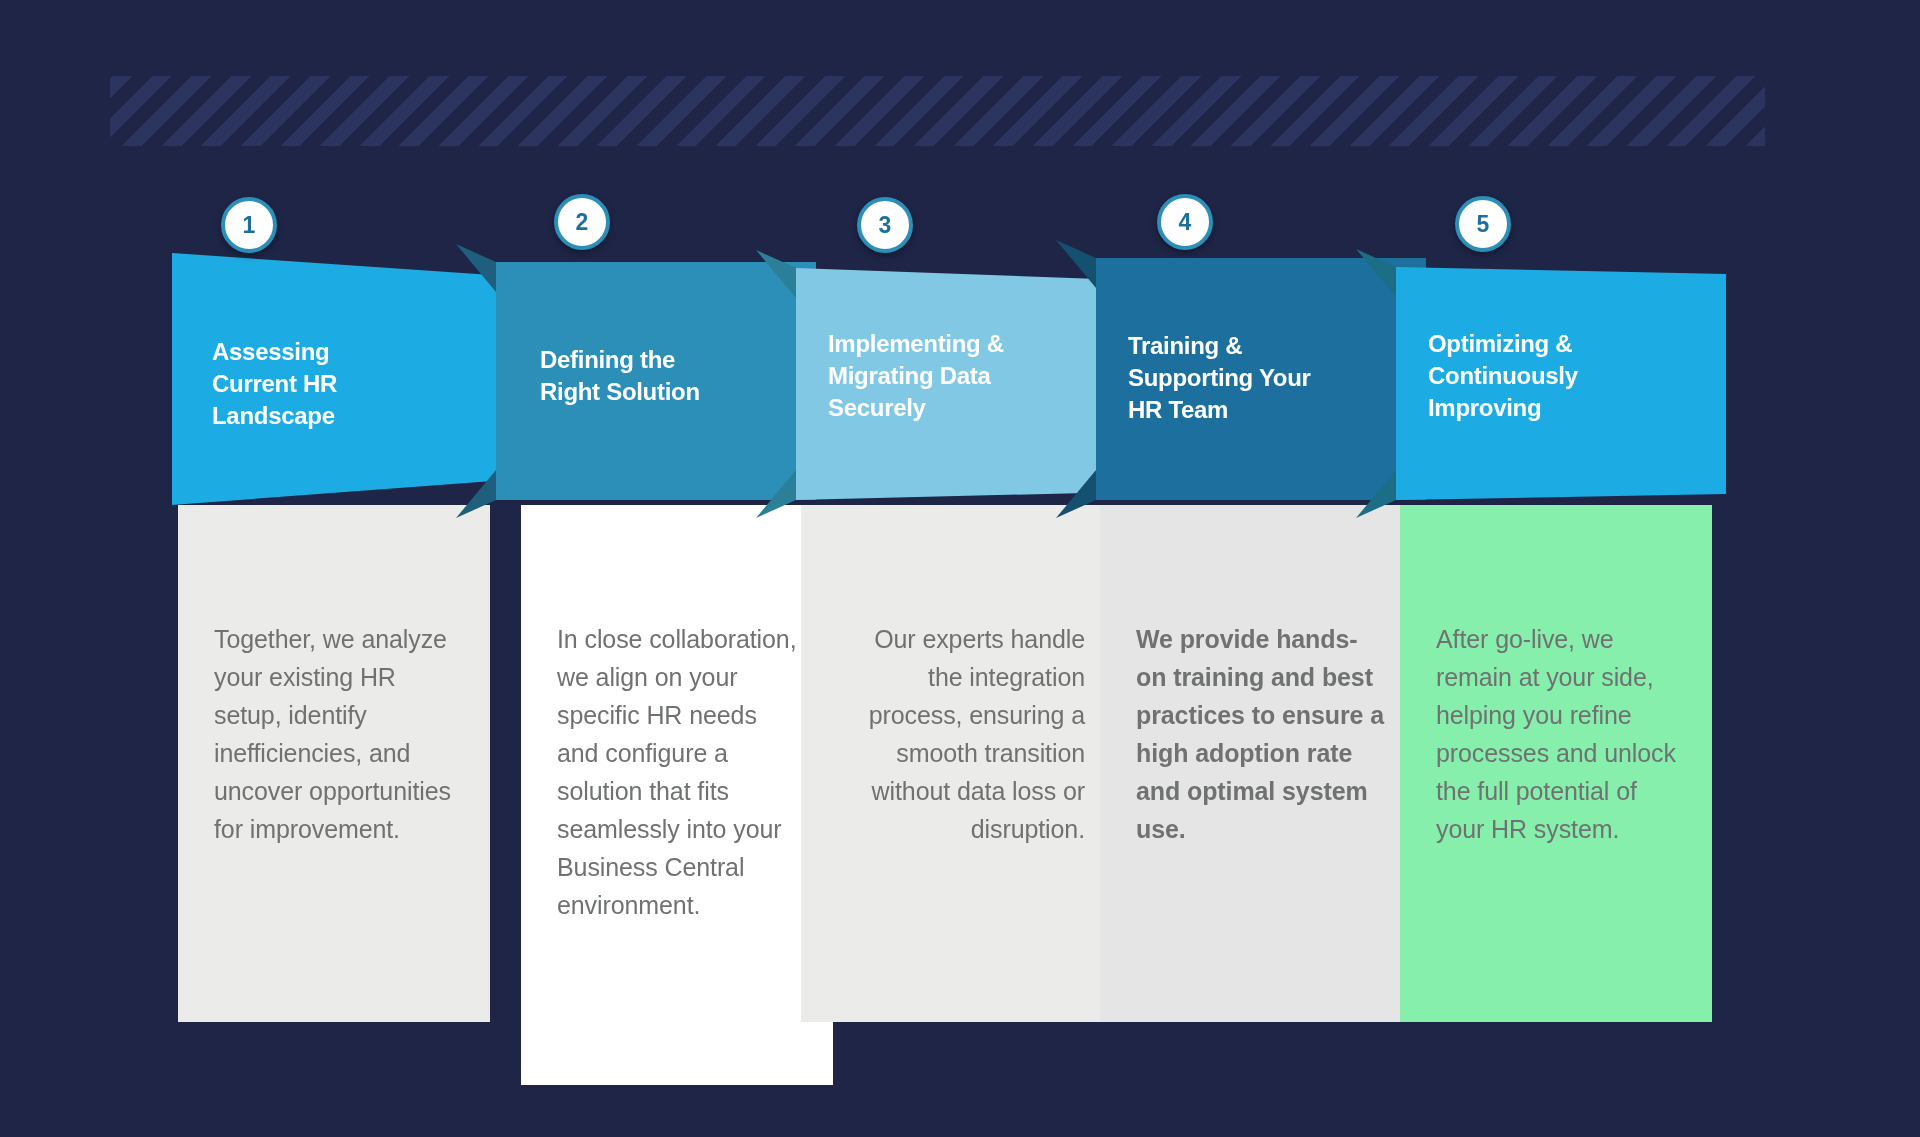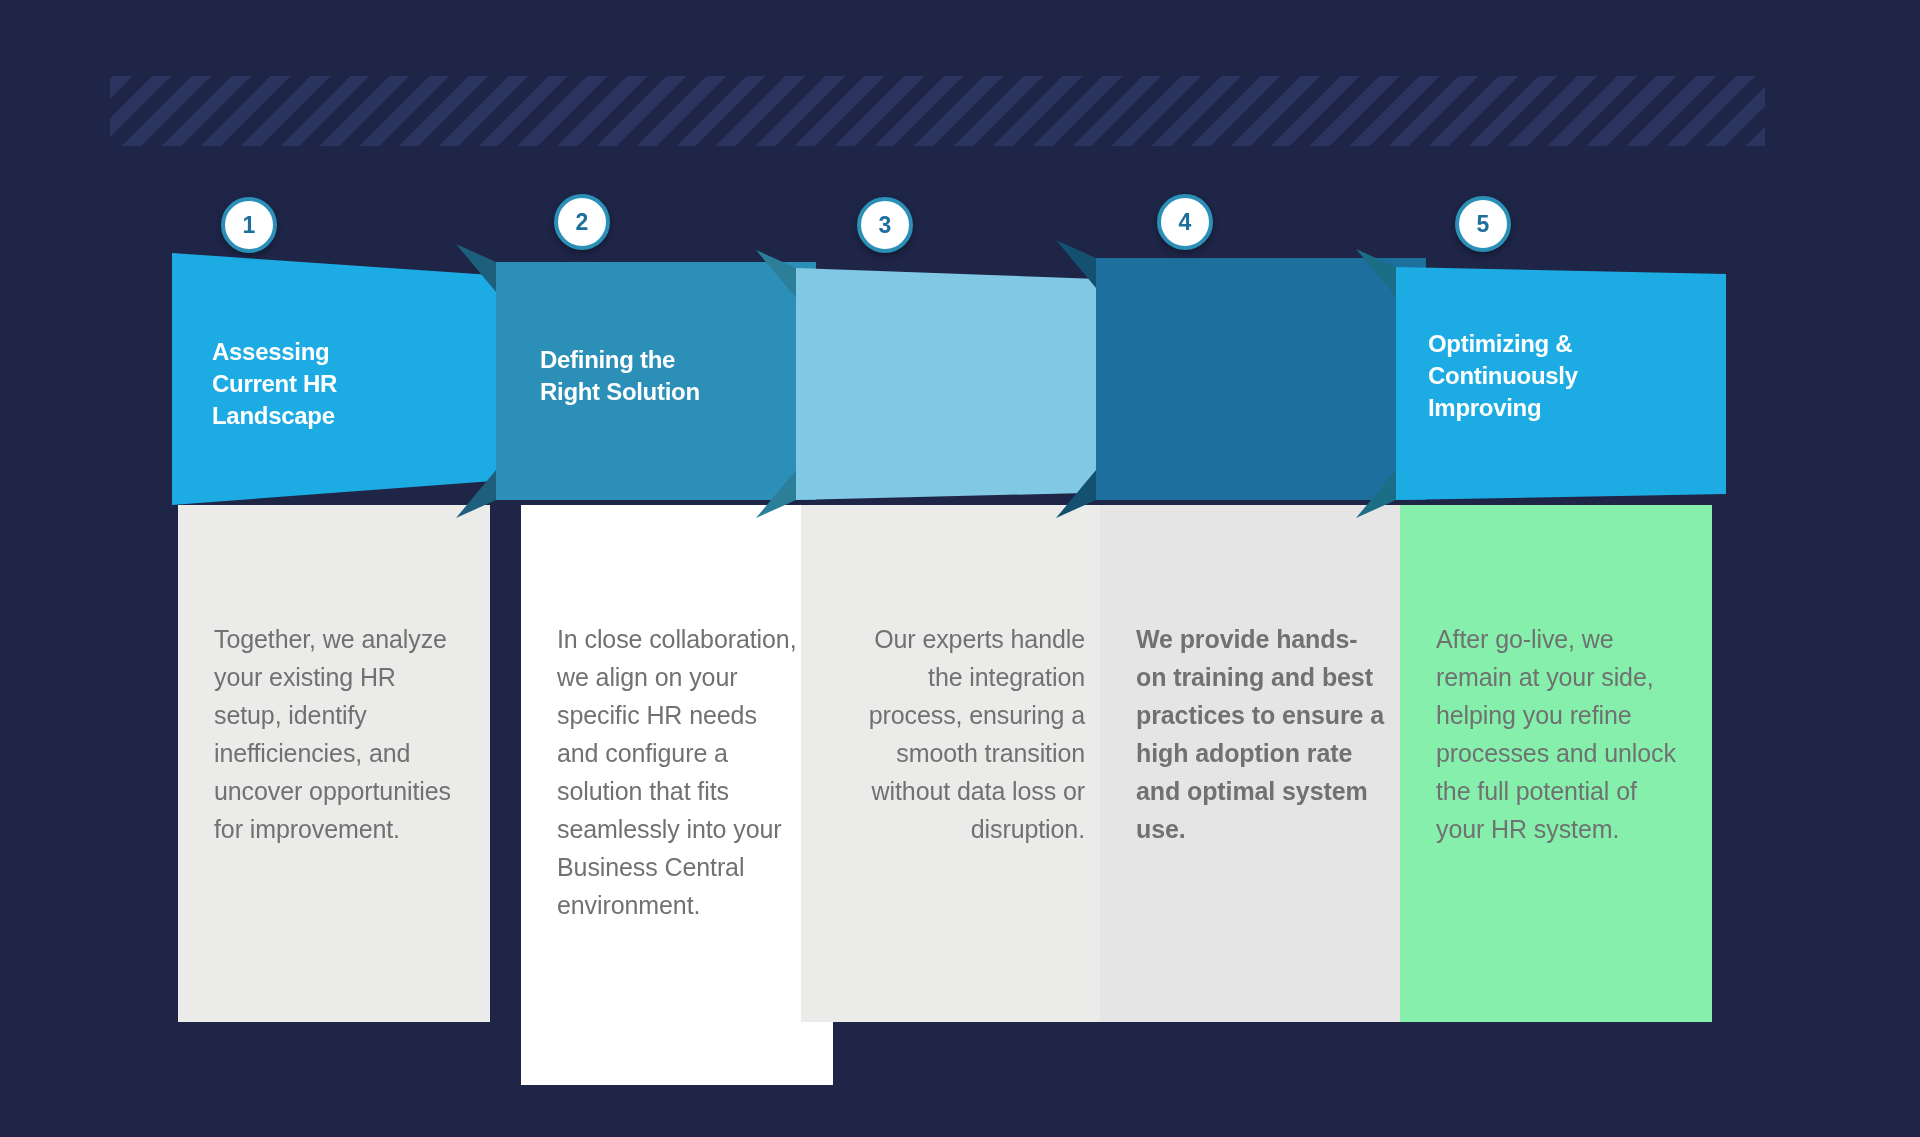--- a/index.html
+++ b/index.html
@@ -148,35 +148,41 @@
     <div class="step">
       <div class="card" style="left: 801px; top: 505px; width: 312px; height: 517px; background: rgb(235, 235, 233);">
         <div class="card-text" style="color: rgb(111, 114, 113); text-align: right;">Our experts handle the integration process, ensuring a smooth transition without data loss or disruption.</div>
       </div>
       <div class="banner" style="left: 796px; top: 0px; width: 330px; height: 1137px; z-index: 12;">
         <svg width="370" height="1137" style="position: absolute; left: -40px; top: 0px;">
           <polygon points="40,268 0,250 40,298" fill="#2b7f99"></polygon>
           <polygon points="40,500 0,518 40,470" fill="#2b7f99"></polygon>
           <polygon points="40,268 370,280 370,492 40,500" fill="#81c8e4"></polygon>
         </svg>
+        <div class="banner-title" style="left: 32px; top: 328px;">Implementing &amp;
+Migrating Data
+Securely</div>
       </div>
       <div class="badge" style="left: 857px; top: 197px; border-color: rgb(43, 143, 184); background: rgb(255, 255, 255);">
         <span style="color: rgb(29, 111, 158);">3</span>
       </div>
     </div>
     <div class="step">
       <div class="card" style="left: 1100px; top: 505px; width: 312px; height: 517px; background: #e5e5e5; font-weight: bold;">
         <div class="card-text" style="color: rgb(111, 114, 113);">We provide hands-on training and best practices to ensure a high adoption rate and optimal system use.</div>
       </div>
       <div class="banner" style="left: 1096px; top: 0px; width: 330px; height: 1137px; z-index: 13;">
         <svg width="370" height="1137" style="position: absolute; left: -40px; top: 0px;">
           <polygon points="40,258 0,240 40,288" fill="#14506f"></polygon>
           <polygon points="40,500 0,518 40,470" fill="#14506f"></polygon>
           <polygon points="40,258 370,258 370,500 40,500" fill="#1d6f9e"></polygon>
         </svg>
+        <div class="banner-title" style="left: 32px; top: 330px;">Training &amp;
+Supporting Your
+HR Team</div>
       </div>
       <div class="badge" style="left: 1157px; top: 194px; border-color: rgb(43, 143, 184); background: rgb(255, 255, 255);">
         <span style="color: rgb(29, 111, 158);">4</span>
       </div>
     </div>
     <div class="step">
       <div class="card" style="left: 1400px; top: 505px; width: 312px; height: 517px; background: #86efac;">
         <div class="card-text" style="color: rgb(111, 114, 113);">After go-live, we remain at your side, helping you refine processes and unlock the full potential of your HR system.</div>
       </div>
       <div class="banner" style="left: 1396px; top: 0px; width: 330px; height: 1137px; z-index: 14;">

